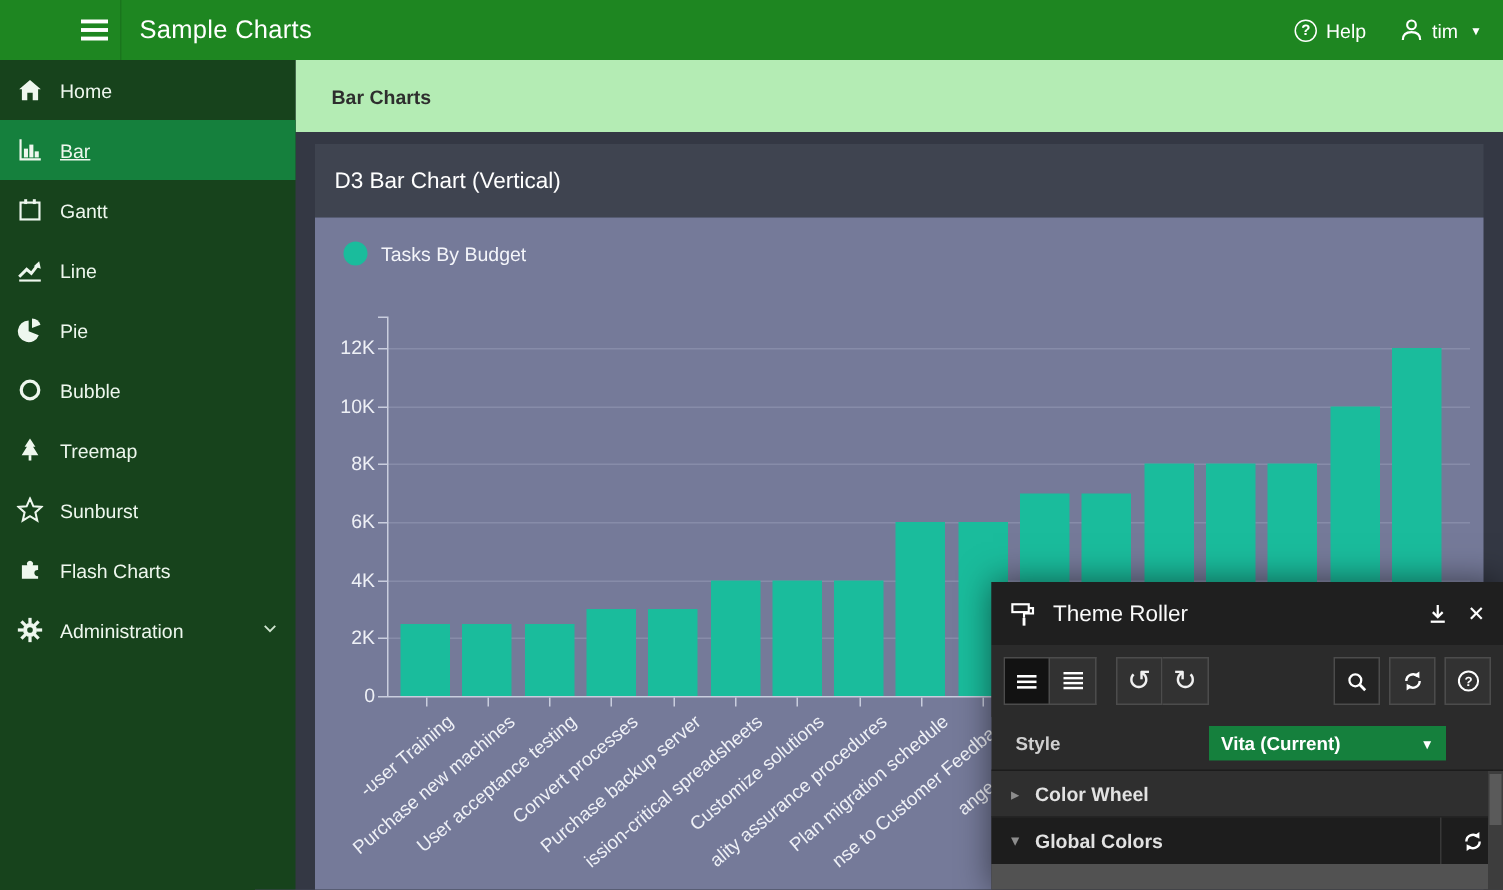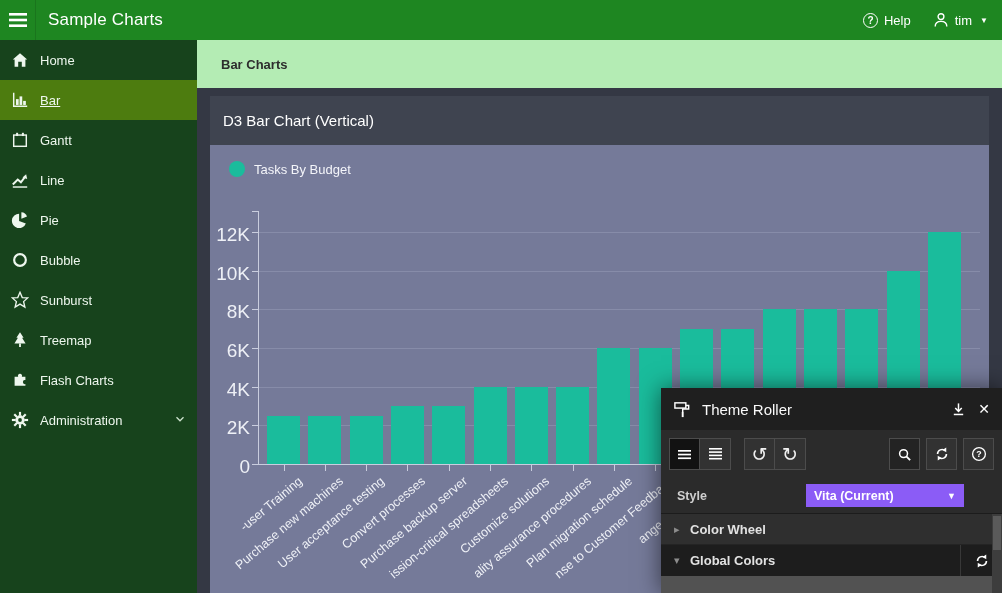--- a/index.html
+++ b/index.html
@@ -1,39 +1,39 @@
 <!DOCTYPE html>
 <html><head>
 <meta charset="utf-8">
 <style>
   * { margin:0; padding:0; box-sizing:border-box; }
   html,body { width:1002px; height:593px; overflow:hidden;
     font-family:"Liberation Sans","DejaVu Sans",sans-serif; background:#343844; }
 
   
   .topbar { position:absolute; left:0; top:0; width:1002px; height:40px;
-    background:#1e8621; display:flex; align-items:center; color:#fff; z-index:30; }
+    background:#1e8621; display:flex; align-items:center; color:#fff; z-index:30;padding-left:45px; }
   .hamburger { width:36px; height:40px; display:flex; align-items:center; justify-content:center;
     cursor:pointer; border-right:1px solid rgba(0,0,0,0.12); }
   .hamburger svg { display:block; }
   .app-title { font-size:17px; margin-left:12px; letter-spacing:.2px; }
   .topbar-right { margin-left:auto; display:flex; align-items:center; gap:22px; padding-right:14px; }
   .tb-item { display:flex; align-items:center; gap:6px; font-size:13px; cursor:pointer; }
   .q-circle { width:15px; height:15px; border:1.4px solid #fff; border-radius:50%;
     font-size:10px; font-weight:bold; display:flex; align-items:center; justify-content:center; }
   .caret { font-size:8px; margin-left:2px; }
 
   
   .sidebar { position:absolute; left:0; top:40px; width:197px; height:553px;
     background:#17431c; z-index:20; }
   .side-item { height:40px; display:flex; align-items:center; padding:0 10px 0 10px;
     color:#eef7ee; font-size:13px; cursor:pointer; }
   .side-item .ic { width:20px; height:20px; margin-right:10px; display:flex;
     align-items:center; justify-content:center; flex:0 0 20px; }
-  .side-item.selected { background:#4d7c0f;text-decoration:underline; }
+  .side-item.selected { background:#15803d;text-decoration:underline; }
   .side-item .chev { margin-left:auto; }
 
   
   .breadcrumb { position:absolute; left:197px; top:40px; width:805px; height:48px;
     background:#b4ecb4; display:flex; align-items:center; padding-left:24px;
     font-size:13px; font-weight:bold; color:#2e2e2e; }
   .main { position:absolute; left:197px; top:88px; width:805px; height:505px; background:#343844; }
   .panel-header { position:absolute; left:13px; top:8px; width:779px; height:49px;
     background:#3f4450; color:#fff; font-size:15px; display:flex; align-items:center;
     padding-left:13px; }
@@ -42,21 +42,21 @@
 
   
   .legend { position:absolute; left:19px; top:16px; display:flex; align-items:center; gap:9px; }
   .legend-dot { width:16px; height:16px; border-radius:50%; }
   .legend-label { color:#f4f5fa; font-size:13px; }
   .gridline { position:absolute; height:1px; background:#878ca9; }
   .baseline  { position:absolute; height:1px; background:#c9cdde; }
   .y-axis-line { position:absolute; width:1px; background:#c9cdde; }
   .y-tick { position:absolute; width:6px; height:1px; background:#c9cdde; }
   .x-tick { position:absolute; width:1px; height:6px; background:#c9cdde; }
-  .y-label { position:absolute; width:38px; text-align:right; font-size:19px; color:#eef0f6; }
+  .y-label { position:absolute; width:38px; text-align:right; font-size:13px; color:#eef0f6; }
   .bar { position:absolute; }
   .x-label { position:absolute; width:220px; text-align:right; font-size:12.5px; color:#eef0f6;
     transform:rotate(-40deg); transform-origin:100% 0; white-space:nowrap; }
 
   
   .troller { position:absolute; left:661px; top:388px; width:341px; height:205px;
     background:#2b2b2b; z-index:40; box-shadow:0 0 22px rgba(0,0,0,.55); color:#e6e6e6; }
   .tr-header { height:42px; background:#1f1f1f; display:flex; align-items:center; padding:0 12px; }
   .tr-title { font-size:15px; margin-left:10px; color:#fafafa; }
   .tr-header-right { margin-left:auto; display:flex; align-items:center; gap:12px; }
@@ -65,21 +65,21 @@
   .tbtn { width:31px; height:32px; background:#323232; border:1px solid #4c4c4c;
     display:flex; align-items:center; justify-content:center; cursor:pointer; color:#f0f0f0; }
   .tbtn.active { background:#121212; }
   .tbtn.dark { background:#232323; }
   .grp { display:flex; } .grp .tbtn + .tbtn { border-left:none; }
   .sp { width:13px; } .grow { flex:1; }
   .undo-glyph { font-size:19px; line-height:1; color:#f0f0f0; }
   .tr-style-row { height:36px; display:flex; align-items:center; padding:0 16px;
     border-bottom:1px solid #1c1c1c; }
   .tr-style-label { font-size:12.5px; font-weight:bold; color:#cfcfcf; }
-  .tr-select { margin-left:auto; margin-right:22px; width:158px; height:23px; background:#8b5cf6;
+  .tr-select { margin-left:auto; margin-right:22px; width:158px; height:23px; background:#15803d;
     color:#fff; font-size:12.5px; font-weight:bold; display:flex; align-items:center;
     padding:0 8px; cursor:pointer; }
   .tr-select .caret { margin-left:auto; font-size:9px; }
   .tr-acc { height:31px; display:flex; align-items:center; padding:0 13px;
     font-size:13px; font-weight:bold; color:#e2e2e2; cursor:pointer; }
   .tr-acc .arrow { color:#8d8d8d; font-size:11px; width:16px; }
   .acc-colorwheel { background:#2f2f2f; border-bottom:1px solid #242424; }
   .acc-global { background:#1d1d1d; padding-right:0; }
   .acc-refresh { margin-left:auto; width:42px; height:31px; border-left:1px solid #383838;
     display:flex; align-items:center; justify-content:center; cursor:pointer; }
@@ -168,33 +168,33 @@
     <span class="ic">
       <svg width="18" height="18" viewBox="0 0 20 20">
           <circle cx="10" cy="10" r="6.5" fill="none" stroke="#eef7ee" stroke-width="2.4"></circle>
         </svg>
     </span>
     <span>Bubble</span>
   </div>
   <div class="side-item">
     <span class="ic">
       <svg width="18" height="18" viewBox="0 0 20 20">
-          <polygon points="10,1.5 12.5,7.3 18.5,7.7 14,11.8 15.4,17.9 10,14.6 4.6,17.9 6,11.8 1.5,7.7 7.5,7.3" fill="none" stroke="#eef7ee" stroke-width="1.5"></polygon>
-        </svg>
-    </span>
-    <span>Sunburst</span>
-  </div>
-  <div class="side-item">
-    <span class="ic">
-      <svg width="18" height="18" viewBox="0 0 20 20">
           <polygon points="10,1.5 14,7.5 12.3,7.5 16.2,13.8 3.8,13.8 7.7,7.5 6,7.5" fill="#eef7ee"></polygon>
           <rect x="9" y="13.8" width="2" height="4" fill="#eef7ee"></rect>
         </svg>
     </span>
     <span>Treemap</span>
+  </div>
+  <div class="side-item">
+    <span class="ic">
+      <svg width="18" height="18" viewBox="0 0 20 20">
+          <polygon points="10,1.5 12.5,7.3 18.5,7.7 14,11.8 15.4,17.9 10,14.6 4.6,17.9 6,11.8 1.5,7.7 7.5,7.3" fill="none" stroke="#eef7ee" stroke-width="1.5"></polygon>
+        </svg>
+    </span>
+    <span>Sunburst</span>
   </div>
   <div class="side-item">
     <span class="ic">
       <svg width="18" height="18" viewBox="0 0 20 20">
           <path d="M4,8 L8,8 A2.3,2.3 0 1 1 12,8 L16,8 L16,11.5 A2.3,2.3 0 1 0 16,16 L16,18 L4,18 Z" fill="#eef7ee" transform="translate(0,-1.5)"></path>
         </svg>
     </span>
     <span>Flash Charts</span>
   </div>
   <div class="side-item">

